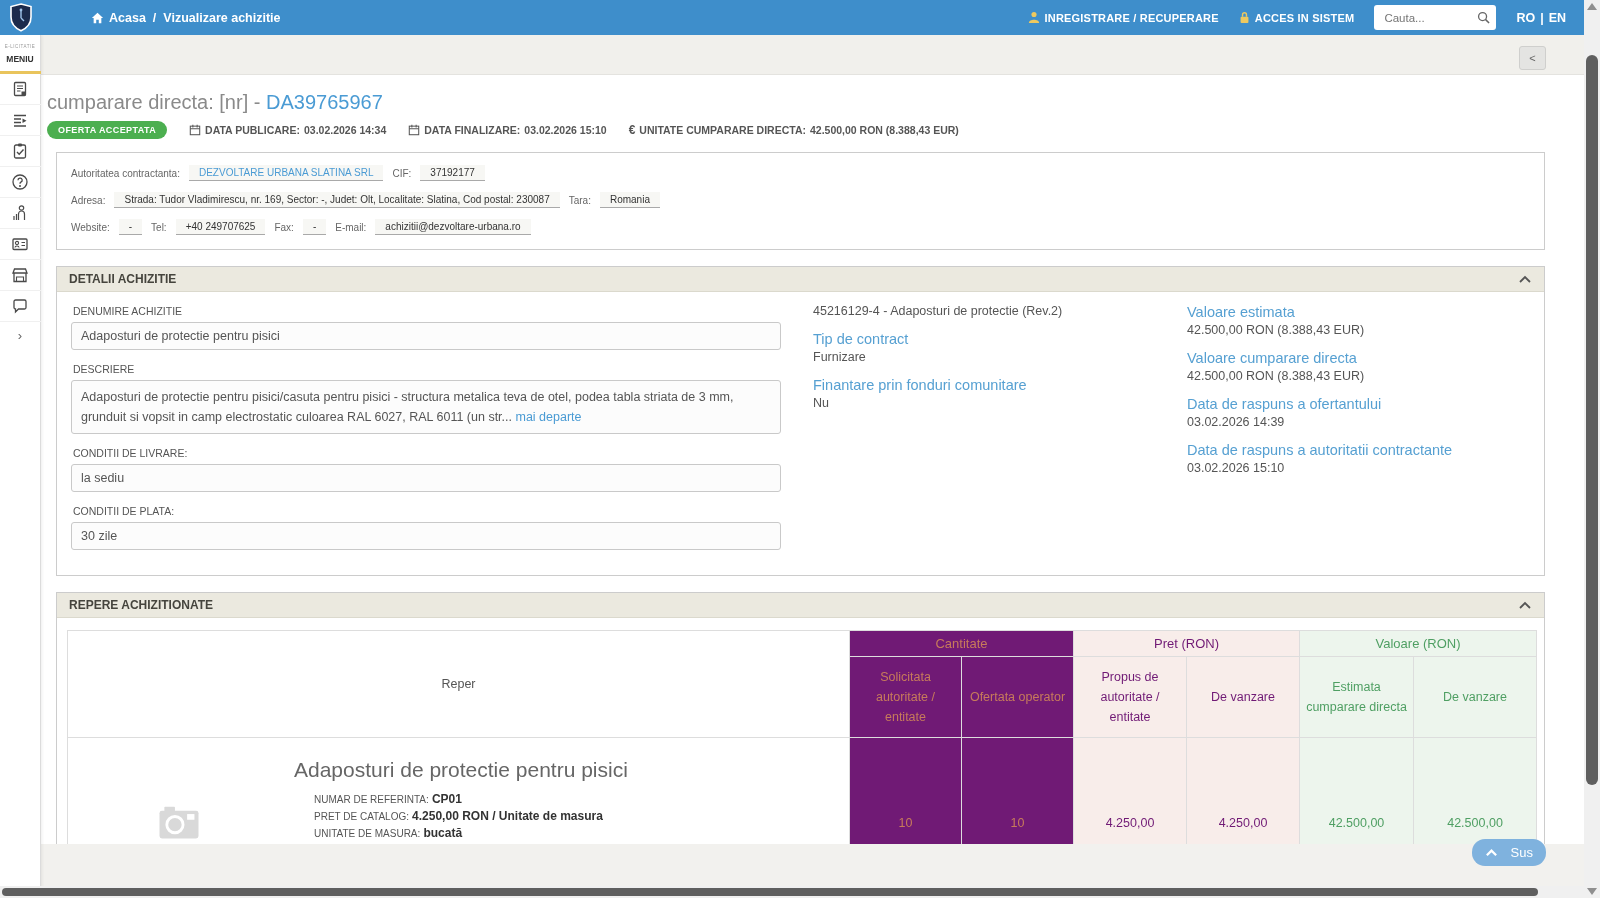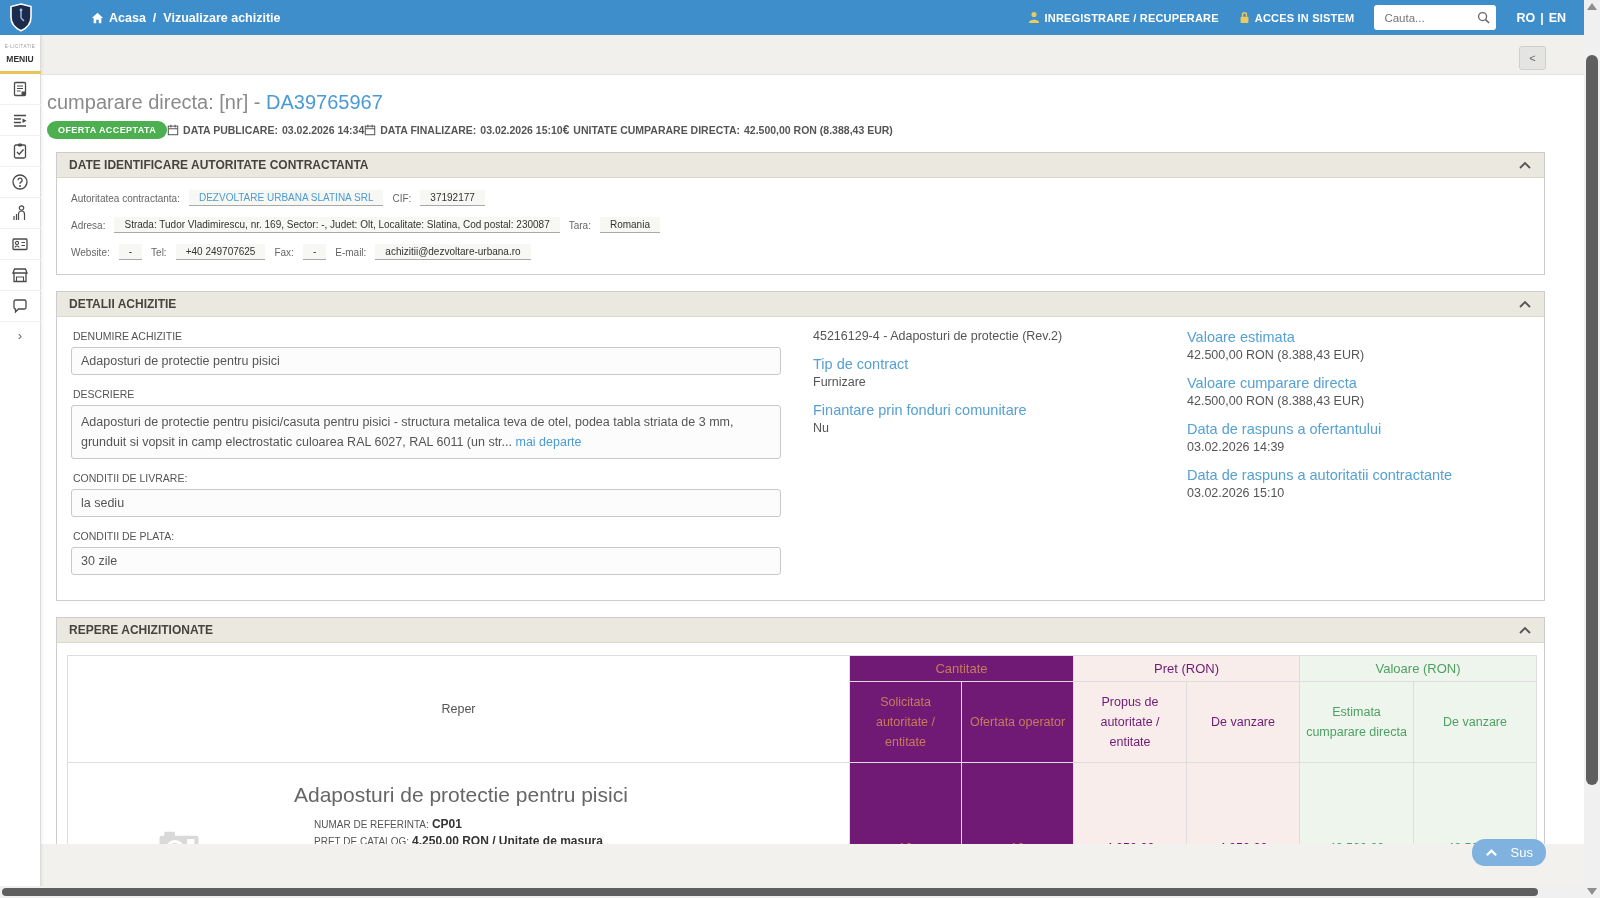--- a/index.html
+++ b/index.html
@@ -37,21 +37,21 @@
   .sb-expand { margin-top:6px; color:#666; font-size:13px; cursor:pointer; }
   
   .main { position:absolute; left:41px; top:35px; width:1543px; height:851px; background:#fff; }
   .topstrip { height:40px; background:#f1f0ec; border-bottom:1px solid #e4e3df; position:relative; }
   .back-btn { position:absolute; right:38px; top:11px; width:27px; height:24px; background:#e4e4e2;
     border:1px solid #cfcfcd; border-radius:3px; color:#666; font-size:11px;
     display:flex; align-items:center; justify-content:center; cursor:pointer; }
   .content { padding:8px 14px 0 5px; }
   .page-title { font-size:20px; color:#8a8a8a; margin:8px 0 4px 1px; font-weight:400; }
   .page-title .num { color:#4a9bd4; }
-  .meta-row { display:flex; align-items:center; margin:7px 0 13px 1px; }
+  .meta-row { display:flex; align-items:center; gap:22px; margin:7px 0 13px 1px; }
   .badge { background:#4caf50; color:#fff; font-size:9px; font-weight:bold; border-radius:9px;
     padding:4px 11px; letter-spacing:.4px; }
   .meta-item { font-size:10.5px; font-weight:bold; color:#555; display:flex; align-items:center; gap:4px; }
   .euro-g { font-size:12px; font-weight:bold; color:#555; }
   
   .section { border:1px solid #ccc; margin:0 0 16px 10px; width:1489px; background:#fff; }
   .section-header { background:#ebe9df; border-bottom:1px solid #dbd9cd; padding:5px 12px;
     font-size:12px; font-weight:bold; color:#45443d; display:flex; align-items:center; cursor:pointer; }
   .section-chevron { margin-left:auto; display:flex; }
   .section-body { padding:12px 14px; }
@@ -279,28 +279,20 @@
         <span>03.02.2026 15:10</span>
       </span>
       <span class="meta-item">
         <span class="euro-g">€</span>
         <span>UNITATE CUMPARARE DIRECTA:</span>
         <span>42.500,00  RON (8.388,43  EUR)</span>
       </span>
     </div>
 
     <div class="section">
-      <div class="section-header">
-        <span>DATE IDENTIFICARE AUTORITATE CONTRACTANTA</span>
-        <span class="section-chevron ico">
-          <svg width="14" height="9" viewBox="0 0 14 9">
-              <path d="M2 7 L7 2 L12 7" fill="none" stroke="#555" stroke-width="1.8"></path>
-            </svg>
-        </span>
-      </div>
       <div class="section-body">
         <div class="auth-row">
           <span>Autoritatea contractanta:</span>
           <span class="auth-value auth-link">DEZVOLTARE URBANA SLATINA SRL</span>
           <span>CIF:</span>
           <span class="auth-value">37192177</span>
         </div>
         <div class="auth-row">
           <span>Adresa:</span>
           <span class="auth-value">Strada: Tudor Vladimirescu, nr. 169, Sector: -, Judet: Olt, Localitate: Slatina, Cod postal: 230087</span>

